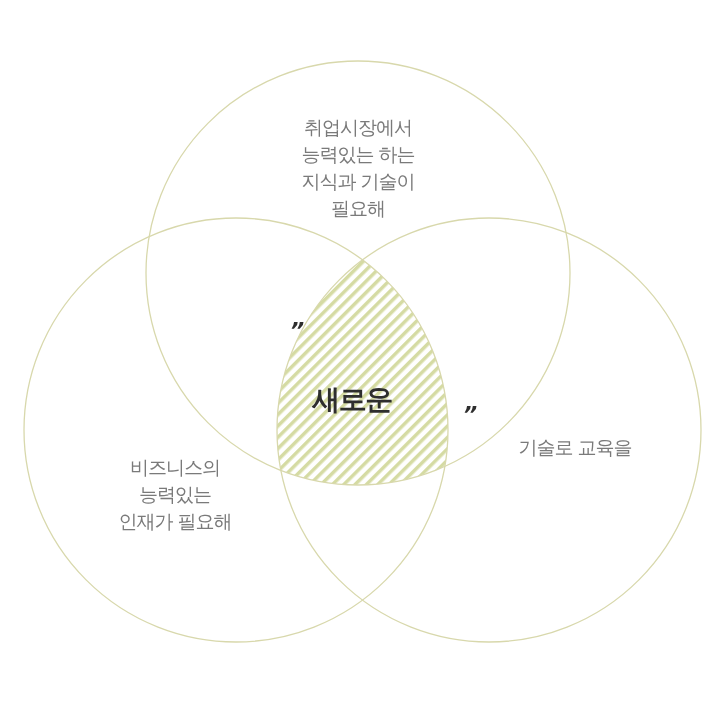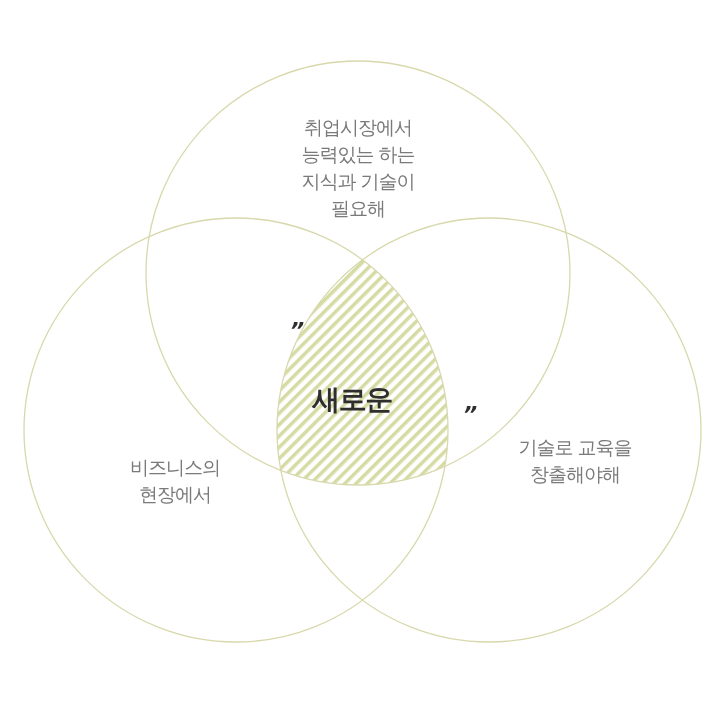--- a/index.html
+++ b/index.html
@@ -40,26 +40,26 @@
 
 <div class="label" style="left:258px; top:114px; width:200px;">
   <div>취업시장에서</div>
   <div>능력있는 하는</div>
   <div>지식과 기술이</div>
   <div>필요해</div>
 </div>
 
 <div class="label" style="left:85px; top:454px; width:180px;">
   <div>비즈니스의</div>
-  <div>현장에서</div>
+  <div>능력있는</div>
+  <div>인재가 필요해</div>
 </div>
 
 <div class="label" style="left:475px; top:434px; width:200px;">
   <div>기술로 교육을</div>
-  <div>창출해야해</div>
 </div>
 
 <span class="quote" style="left:290px; top:318px;">”</span>
 <span class="quote" style="left:463px; top:402px;">”</span>
 
 <div class="center-title" style="left:222px; top:333px; width:260px;margin-top:48px;">
   <div>새로운</div>
 </div>
 
 </body></html>

